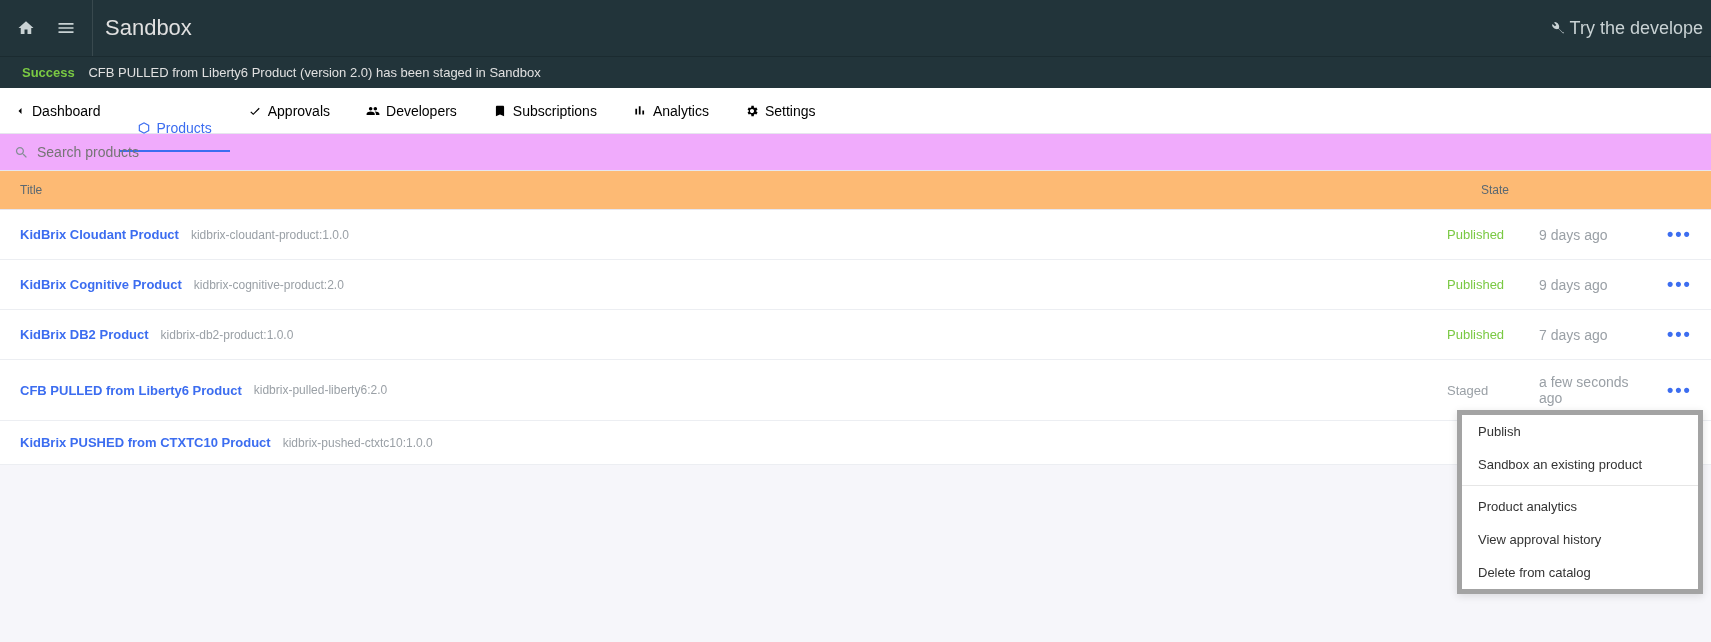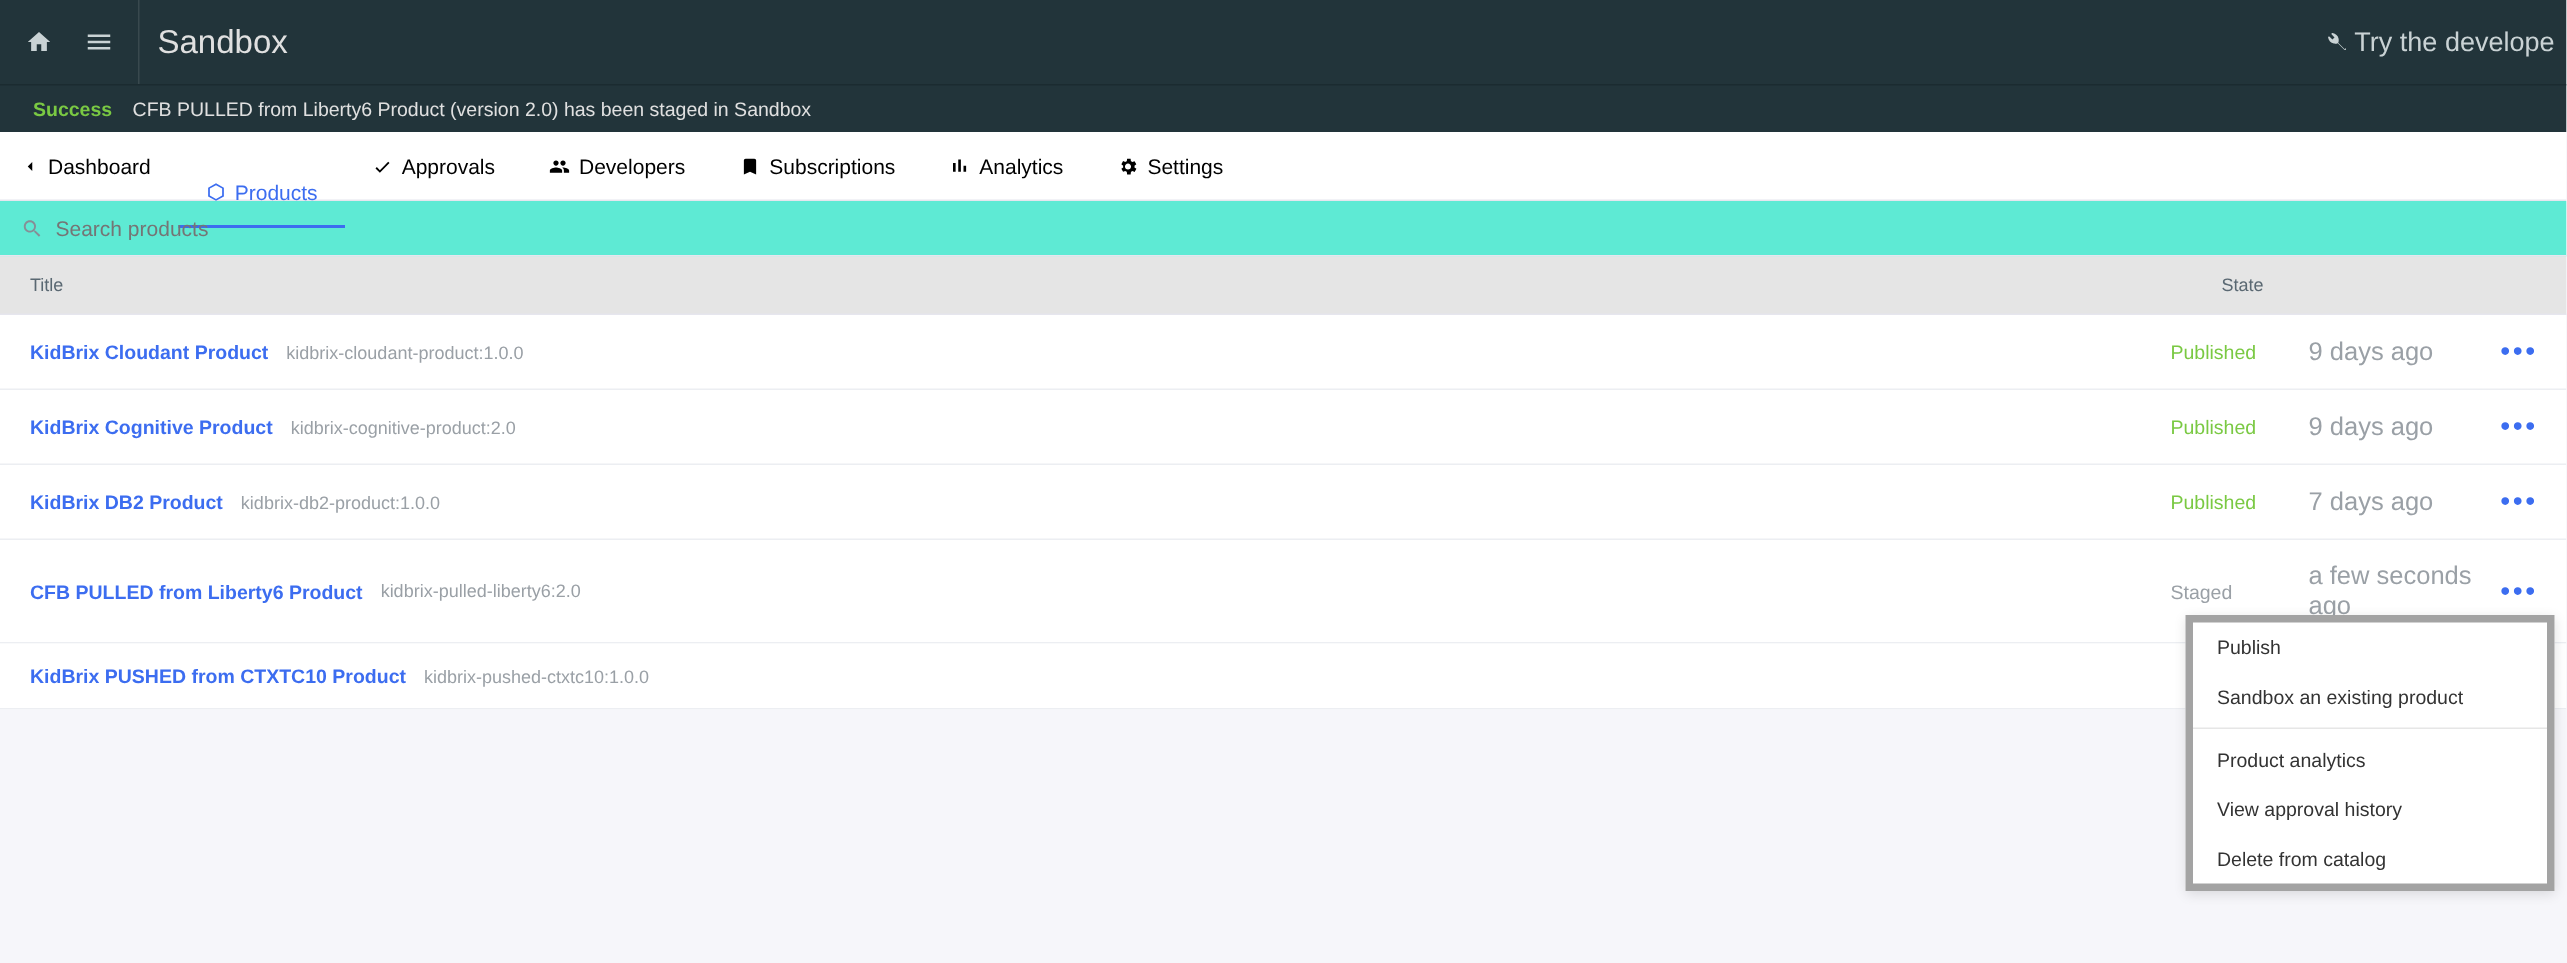--- a/index.html
+++ b/index.html
@@ -46,33 +46,33 @@
     align-items: center;
     padding: 0 18px;
     height: 46px;
     cursor: pointer;
   }
   .tabbar a.active { color: #3c6df0; border-bottom: 2px solid #3c6df0; font-weight: 500; margin-top: 36px; }
   .tabbar a svg { margin-right: 6px; }
   .tabbar .dashboard { padding-left: 0; }
 
   .search-row {
-    background: #5eead4;
+    background: #f0abfc;
     border-bottom: 1px solid #e6e6ee;
     padding: 10px 14px;
     display: flex;
     align-items: center;
   }
   .search-row svg { color: #868e96; margin-right: 8px; }
   .search-row input {
     border: none; outline: none; font-size: 14px; color: #5a6872; flex: 1; background: transparent;
   }
 
   .list-head {
-    background: #e5e5e5;
+    background: #fdba74;
     border-bottom: 1px solid #e6e6ee;
     display: flex;
     padding: 12px 20px;
     font-size: 12px;
     color: #5a6872;
   }
   .col-title { flex: 1; }
   .col-state { width: 210px; }
 
   .row {
@@ -82,21 +82,21 @@
     align-items: center;
     padding: 14px 20px;
     font-size: 13px;
   }
   .row .name { color: #3c6df0; font-weight: 700; margin-right: 12px; cursor: pointer; }
   .row .slug { color: #9aa0a6; font-size: 12px;}
   .row .spacer { flex: 1; }
   .row .state { font-weight: 400; width: 82px; text-align: left;}
   .row .state.published { color: #7ac943; }
   .row .state.staged { color: #9aa0a6; }
-  .row .time { color: #9aa0a6; font-size: 17px; margin-left: 10px; width: 110px;}
+  .row .time { color: #9aa0a6; font-size: 14px; margin-left: 10px; width: 110px;}
   .row .menu-dots { margin-left: 18px; cursor: pointer; color: #3c6df0; font-size:18px; letter-spacing:2px; width:24px; text-align:center; font-weight: bold;}
 
   .context-menu {
     position: absolute;
     right: 8px;
     top: 410px;
     background: #fff;
     border: 5px solid #a3a3a3;
     box-shadow: 0 2px 8px rgba(0,0,0,0.12);
     width: 246px;

